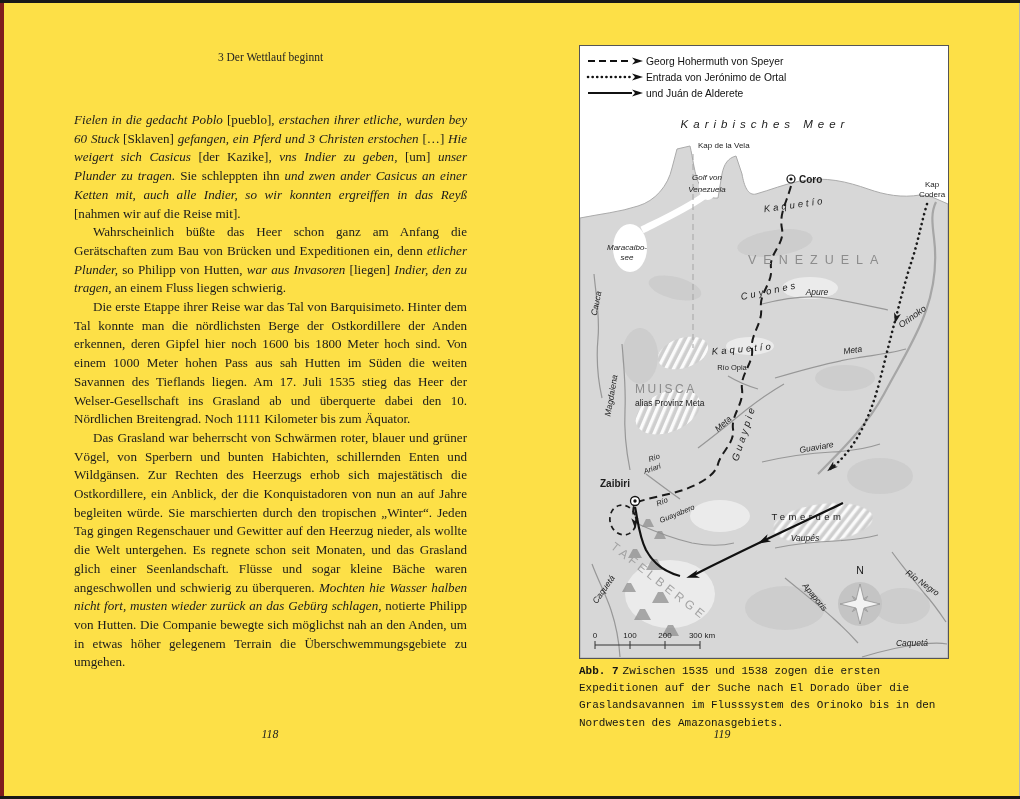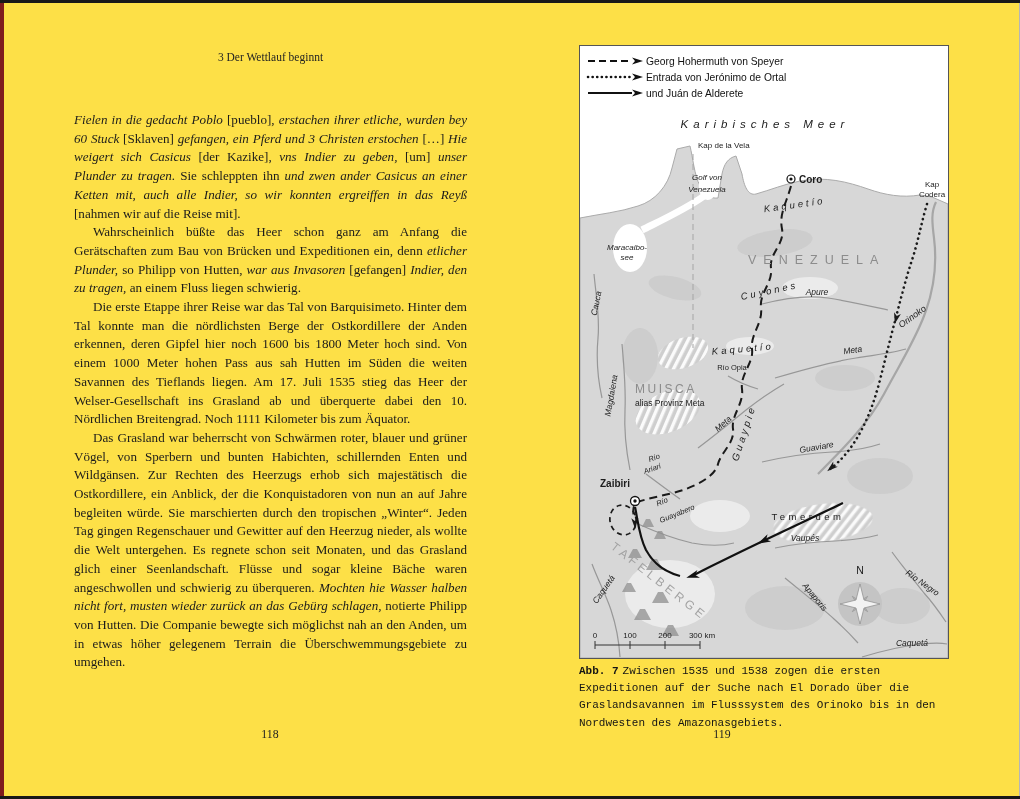--- a/index.html
+++ b/index.html
@@ -9,21 +9,21 @@
   }
   .frame-top,.frame-bottom{position:absolute;left:0;width:100%;height:3px;background:#181818;}
   .frame-top{top:0;} .frame-bottom{bottom:0;}
   .spread{position:absolute;top:3px;bottom:3px;left:0;right:0;border-left:4px solid #7f1d1d;border-right:1px solid #b5b5b5;background:#fde047;}
 
   .running-head{position:absolute;left:70px;top:48px;width:393px;text-align:center;font-size:11.5px;color:#222;}
   .text-col{position:absolute;left:70px;top:108px;width:393px;}
   .para{margin:0;font-size:13.1px;line-height:18.7px;text-align:justify;color:#1b1b1b;}
   .para.indent{text-indent:19px;}
   .para em{font-style:italic;}
-  .pagenum{position:absolute;top:724px;width:120px;text-align:center;font-size:11.8px;color:#222;}
+  .pagenum{position:absolute;top:724px;width:120px;text-align:center;font-size:11.8px;color:#222;font-style:italic;}
   .pagenum.left{left:206px;}
   .pagenum.right{left:658px;}
 
   .map-figure{position:absolute;left:575px;top:42px;width:370px;height:614px;border:1px solid #555;box-sizing:border-box;background:#fff;}
   .map-figure svg{display:block;width:100%;height:100%;}
 
   .caption{position:absolute;left:575px;top:660px;width:386px;
     font-family:Liberation Mono, monospace;font-size:11px;line-height:17.2px;color:#141414;}
   .cap-label{font-weight:bold;margin-right:4px;}
 
@@ -39,21 +39,21 @@
 <body>
 
 <div class="frame-top"></div>
 <div class="frame-bottom"></div>
 <div class="spread">
 
   <div>
     <div class="running-head">3 Der Wettlauf beginnt</div>
     <div class="text-col">
         <p class="para"><em>Fielen in die gedacht Poblo </em><span>[pueblo], </span><em>erstachen ihrer etliche, wurden bey 60 Stuck </em><span>[Sklaven] </span><em>gefangen, ein Pferd und 3 Christen erstochen </em><span>[…] </span><em>Hie weigert sich Casicus </em><span>[der Kazike], </span><em>vns Indier zu geben, </em><span>[um] </span><em>unser Plunder zu tragen. </em><span>Sie schleppten ihn </span><em>und zwen ander Casicus an einer Ketten mit, auch alle Indier, so wir konnten ergreiffen in das Reyß </em><span>[nahmen wir auf die Reise mit].</span></p>
-        <p class="para indent"><span>Wahrscheinlich büßte das Heer schon ganz am Anfang die Gerätschaften zum Bau von Brücken und Expeditionen ein, denn </span><em>etlicher Plunder, </em><span>so Philipp von Hutten, </span><em>war aus Invasoren </em><span>[gefangen] </span><em>Indier, den zu tragen, </em><span>an einem Fluss liegen schwierig.</span></p>
+        <p class="para indent"><span>Wahrscheinlich büßte das Heer schon ganz am Anfang die Gerätschaften zum Bau von Brücken und Expeditionen ein, denn </span><em>etlicher Plunder, </em><span>so Philipp von Hutten, </span><em>war aus Invasoren </em><span>[liegen] </span><em>Indier, den zu tragen, </em><span>an einem Fluss liegen schwierig.</span></p>
         <p class="para indent"><span>Die erste Etappe ihrer Reise war das Tal von Barquisimeto. Hinter dem Tal konnte man die nördlichsten Berge der Ostkordillere der Anden erkennen, deren Gipfel hier noch 1600 bis 1800 Meter hoch sind. Von einem 1000 Meter hohen Pass aus sah Hutten im Süden die weiten Savannen des Tieflands liegen. Am 17. Juli 1535 stieg das Heer der Welser-Gesellschaft ins Grasland ab und überquerte dabei den 10. Nördlichen Breitengrad. Noch 1111 Kilometer bis zum Äquator.</span></p>
         <p class="para indent"><span>Das Grasland war beherrscht von Schwärmen roter, blauer und grüner Vögel, von Sperbern und bunten Habichten, schillernden Enten und Wildgänsen. Zur Rechten des Heerzugs erhob sich majestätisch die Ostkordillere, ein Anblick, der die Konquistadoren von nun an auf Jahre begleiten würde. Sie marschierten durch den tropischen „Winter“. Jeden Tag gingen Regenschauer und Gewitter auf den Heerzug nieder, als wollte die Welt untergehen. Es regnete schon seit Monaten, und das Grasland glich einer Seenlandschaft. Flüsse und sogar kleine Bäche waren angeschwollen und schwierig zu überqueren. </span><em>Mochten hie Wasser halben nicht fort, musten wieder zurück an das Gebürg schlagen, </em><span>notierte Philipp von Hutten. Die Companie bewegte sich möglichst nah an den Anden, um in etwas höher gelegenem Terrain die Überschwemmungsgebiete zu umgehen.</span></p>
       </div>
     <div class="pagenum left">118</div>
   </div>
 
   <div>
     <div class="map-figure">
       <svg viewBox="0 0 368 612" preserveAspectRatio="none">
         <defs>

